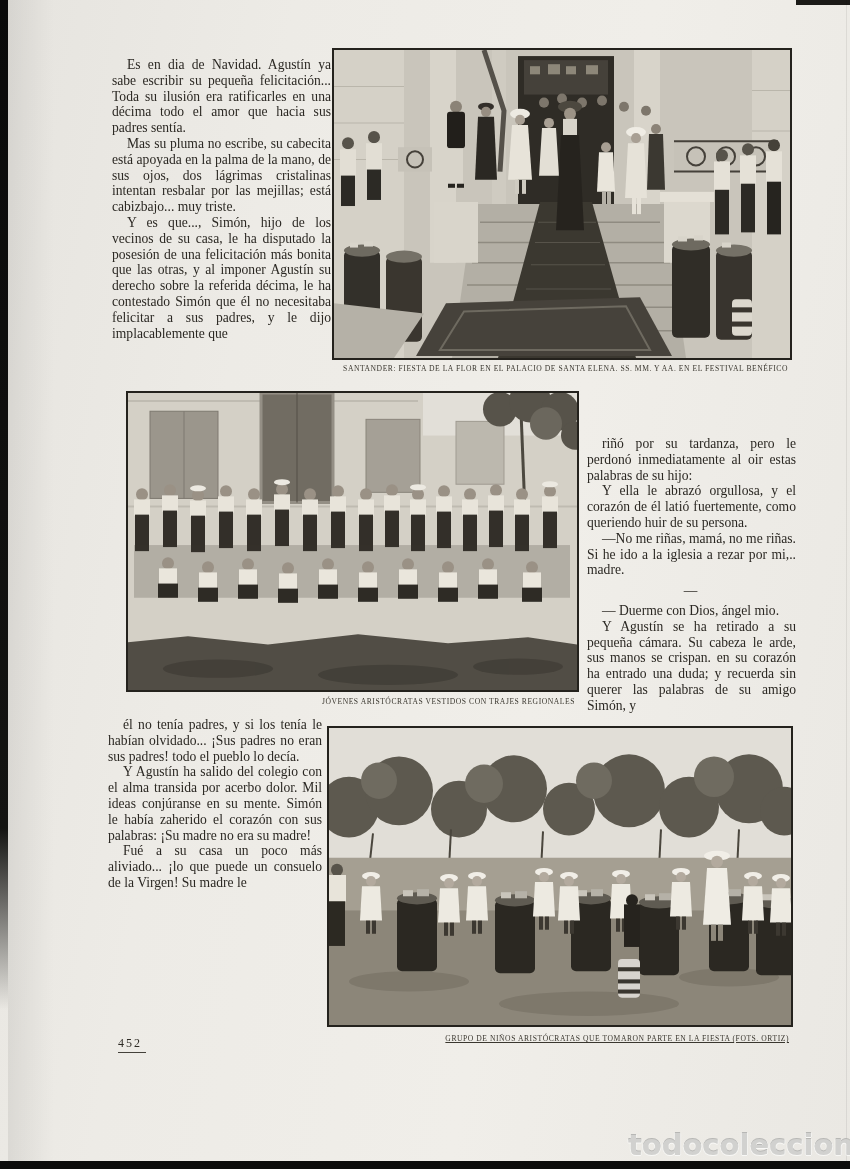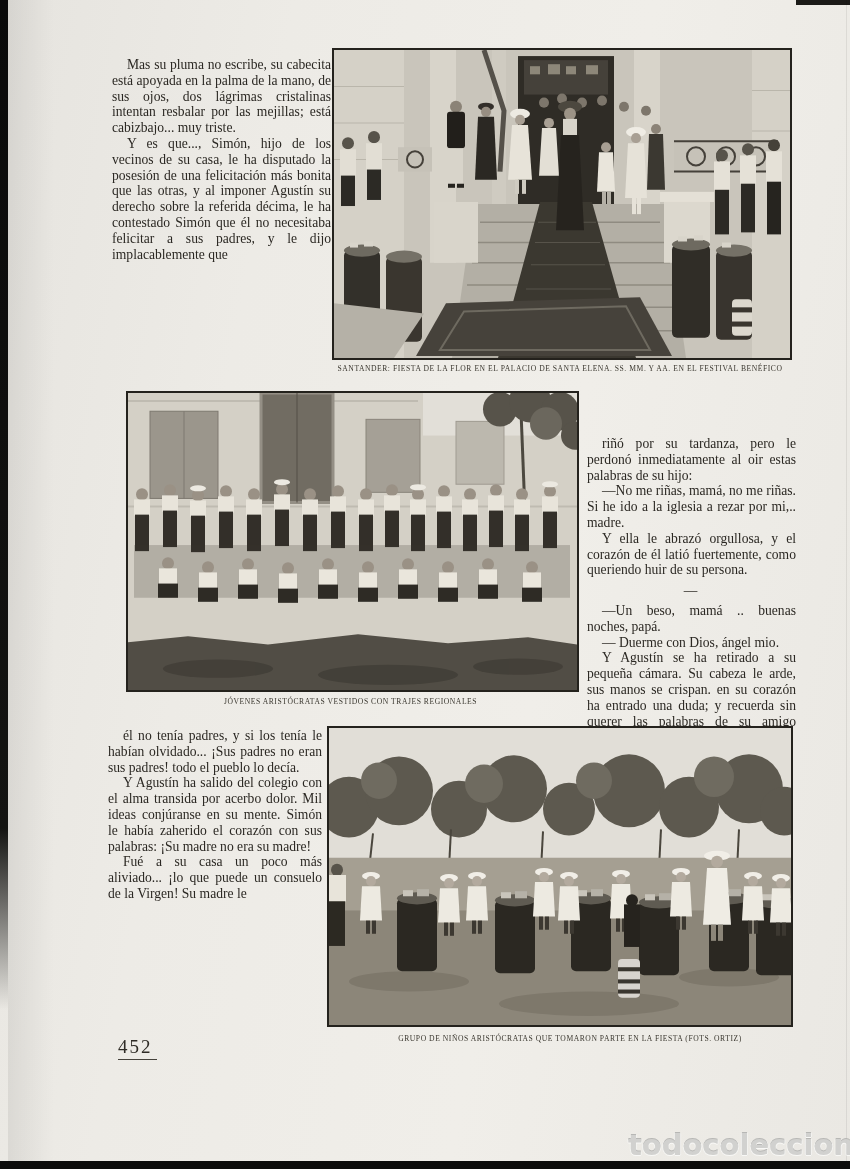--- a/index.html
+++ b/index.html
@@ -17,41 +17,42 @@
   .scan-mark-tr{position:absolute;right:0;top:0;width:54px;height:5px;background:#1c1b18;}
   .scan-line-right{position:absolute;right:3px;top:0;width:1px;height:1169px;background:rgba(0,0,0,0.07);}
 
   .col{position:absolute;font-size:13.6px;line-height:15.8px;text-align:justify;}
   .col p{margin:0;text-indent:15px;}
   .divider{text-align:center;text-indent:0 !important;margin:5px 0 4px 0 !important;letter-spacing:2px;}
 
   .photo{position:absolute;border:2px solid #24221d;background:#c9c5bb;}
   .photo svg{display:block;}
 
-  .caption{position:absolute;text-align:center;font-size:7.6px;letter-spacing:0.55px;
+  .caption{position:absolute;text-align:right;font-size:7.6px;letter-spacing:0.55px;
     color:#3a372f;white-space:nowrap;font-family:"Liberation Serif","DejaVu Serif",serif;}
 
-  .page-number{position:absolute;left:118px;top:1036px;font-size:19px;letter-spacing:2px;
+  .page-number{position:absolute;left:118px;top:1036px;font-size:12px;letter-spacing:2px;
     border-bottom:1.5px solid #44413a;padding:0 4px 1px 0;color:#2e2b25;}
 
   .watermark{position:absolute;right:-4px;bottom:7px;
     font-family:"DejaVu Sans","Liberation Sans",sans-serif;font-weight:bold;font-size:29px;
     color:#cfcfcd;letter-spacing:0;
     text-shadow:0 1px 0 #fafaf8,0 -1px 0 #b2b2b0,1px 0 0 #f3f3f1,-1px 0 0 #f3f3f1;
     opacity:0.9;}
 </style>
 </head>
 <body>
 
 <div class="scan-edge-left"></div>
 <div class="scan-fold"></div>
 <div class="scan-mark-tr"></div>
 <div class="scan-line-right"></div>
 
 <div class="col" style="left:112px;top:57px;width:219px;">
+  <p>Es en dia de Navidad. Agustín ya sabe escribir su pequeña felicitación... Toda su ilusión era ratificarles en una décima todo el amor que hacia sus padres sentía.</p>
   <p>Mas su pluma no escribe, su cabecita está apoyada en la palma de la mano, de sus ojos, dos lágrimas cristalinas intentan resbalar por las mejillas; está cabizbajo... muy triste.</p>
   <p>Y es que..., Simón, hijo de los vecinos de su casa, le ha disputado la posesión de una felicitación más bonita que las otras, y al imponer Agustín su derecho sobre la referida décima, le ha contestado Simón que él no necesitaba felicitar a sus padres, y le dijo implacablemente que</p>
 </div>
 
 <div class="photo" style="left:332px;top:48px;width:456px;height:308px;">
   <svg viewBox="0 0 456 304" width="100%" height="100%" preserveAspectRatio="none">
     <rect width="456" height="304" fill="#c9c5bb"></rect>
     <rect x="0" y="0" width="70" height="304" fill="#d5d1c7"></rect>
     <rect x="418" y="0" width="38" height="304" fill="#d5d1c7"></rect>
     <g stroke="#bab6ab" stroke-width="1">
@@ -281,29 +282,28 @@
       <ellipse cx="90" cy="272" rx="55" ry="9"></ellipse>
         <ellipse cx="260" cy="278" rx="70" ry="10"></ellipse>
         <ellipse cx="390" cy="270" rx="45" ry="8"></ellipse>
     </g>
   </svg>
 </div>
 <div class="caption" style="left:126px;top:697px;width:449px;">JÓVENES ARISTÓCRATAS VESTIDOS CON TRAJES REGIONALES</div>
 
 <div class="col" style="left:587px;top:392px;width:209px;margin-top:44px;">
   <p>riñó por su tardanza, pero le perdonó inmediatamente al oir estas palabras de su hijo:</p>
+  <p>Y ella le abrazó orgullosa, y el corazón de él latió fuertemente, como queriendo huir de su persona.</p>
   <p>—No me riñas, mamá, no me riñas. Si he ido a la iglesia a rezar por mi,.. madre.</p>
-  <p>Y ella le abrazó orgullosa, y el corazón de él latió fuertemente, como queriendo huir de su persona.</p>
   <p class="divider">—</p>
-  <p>—Un beso, mamá .. buenas noches, papá.</p>
   <p>— Duerme con Dios, ángel mio.</p>
   <p>Y Agustín se ha retirado a su pequeña cámara. Su cabeza le arde, sus manos se crispan. en su corazón ha entrado una duda; y recuerda sin querer las palabras de su amigo Simón, y</p>
 </div>
 
-<div class="col" style="left:108px;top:717px;width:214px;margin-top:11px;">
+<div class="col" style="left:108px;top:717px;width:214px;">
   <p>él no tenía padres, y si los tenía le habían olvidado... ¡Sus padres no eran sus padres! todo el pueblo lo decía.</p>
   <p>Y Agustín ha salido del colegio con el alma transida por acerbo dolor. Mil ideas conjúranse en su mente. Simón le había zaherido el corazón con sus palabras: ¡Su madre no era su madre!</p>
   <p>Fué a su casa un poco más aliviado... ¡lo que puede un consuelo de la Virgen! Su madre le</p>
 </div>
 
 <div class="photo" style="left:327px;top:726px;width:462px;height:297px;">
   <svg viewBox="0 0 462 293" width="100%" height="100%" preserveAspectRatio="none">
     <defs>
       <g id="organ">
         <rect x="-20" y="0" width="40" height="72" rx="5" fill="#2b2822"></rect>
@@ -383,19 +383,19 @@
     </g>
     <g transform="translate(388,132)">
       <ellipse cx="0" cy="-6" rx="13" ry="5" fill="#f1eee7"></ellipse>
       <circle cx="0" cy="0" r="6" fill="#b3aa9e"></circle>
       <polygon points="-10,6 10,6 14,62 -14,62" fill="#efece4"></polygon>
       <rect x="-6" y="62" width="5" height="16" fill="#8c8679"></rect>
       <rect x="1" y="62" width="5" height="16" fill="#8c8679"></rect>
     </g>
   </svg>
 </div>
-<div class="caption" style="left:339px;top:1034px;width:462px;">GRUPO DE NIÑOS ARISTÓCRATAS QUE TOMARON PARTE EN LA FIESTA (FOTS. ORTIZ)</div>
+<div class="caption" style="left:327px;top:1034px;width:462px;text-decoration:underline;">GRUPO DE NIÑOS ARISTÓCRATAS QUE TOMARON PARTE EN LA FIESTA (FOTS. ORTIZ)</div>
 
 <div class="page-number">452</div>
 
 <div class="watermark">todocoleccion</div>
 
 <div class="scan-edge-bottom"></div>
 
 </body></html>

